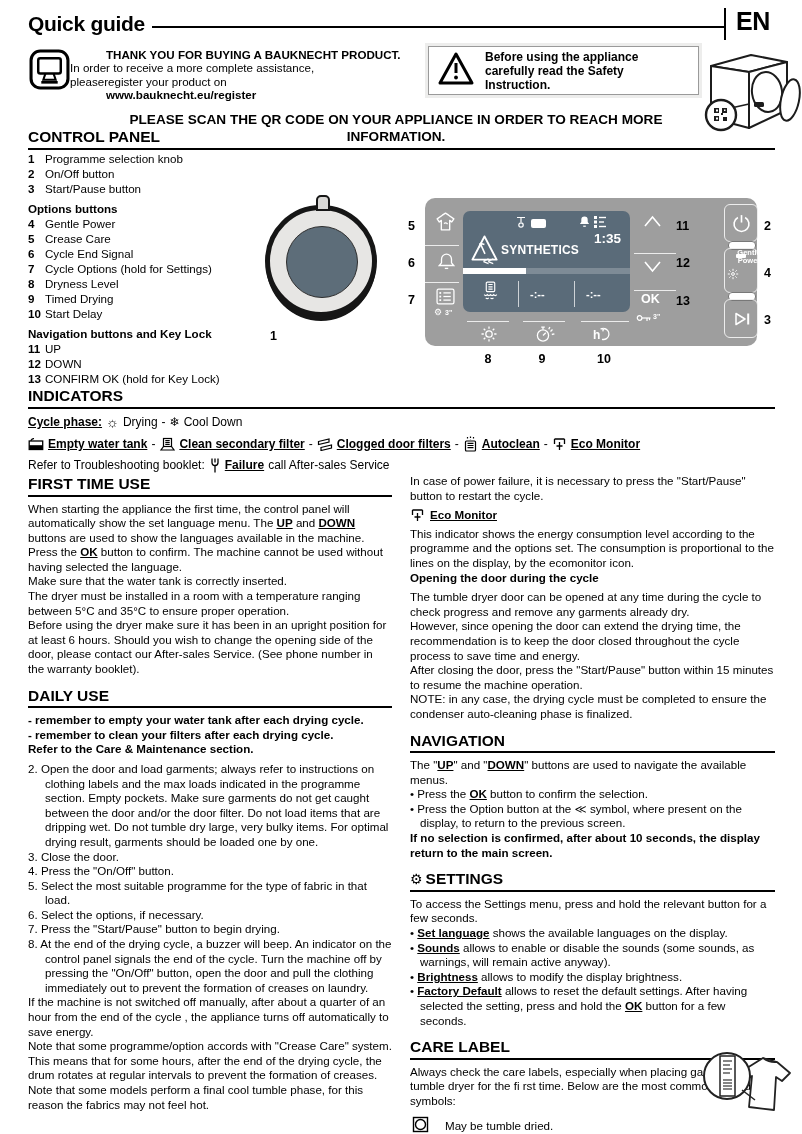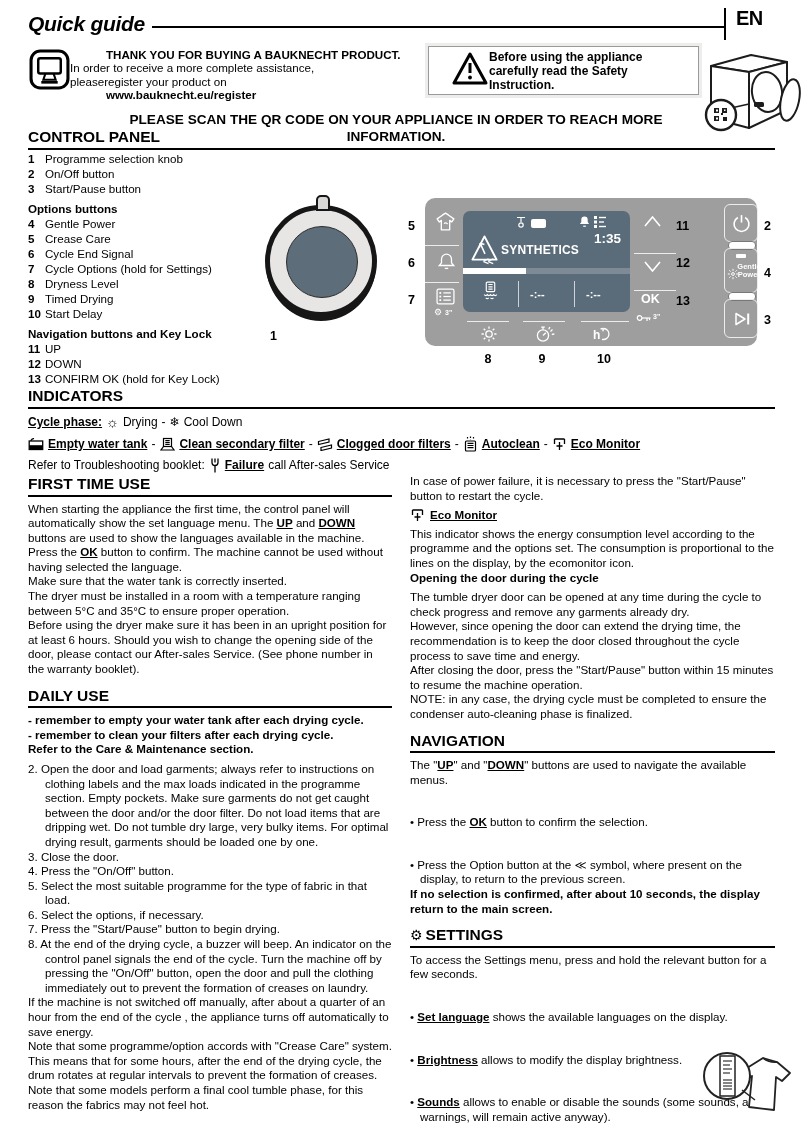--- a/index.html
+++ b/index.html
@@ -1,30 +1,30 @@
 <!DOCTYPE html>
 <html><head>
 <meta charset="utf-8">
 <style>
   html,body{margin:0;padding:0;}
   body{width:802px;height:1134px;position:relative;background:#fff;color:#000;
        font-family:"Liberation Sans",sans-serif;font-size:11.6px;line-height:1.26;overflow:hidden;}
   .abs{position:absolute;}
   b{font-weight:bold;text-decoration:underline;}
   
-  .qg-title{left:28px;top:11px;font-size:21px;font-weight:bold;font-style:italic;letter-spacing:-.3px;}
+  .qg-title{left:28px;top:11px;font-size:21px;font-weight:bold;letter-spacing:-.3px;}
   .qg-rule{left:152px;top:26px;width:572px;height:0;border-top:2px solid #000;}
   .en-bar{left:724px;top:8px;width:2px;height:32px;background:#000;}
-  .en-label{left:736px;top:6px;font-size:20px;font-weight:bold;letter-spacing:-.5px;}
+  .en-label{left:736px;top:6px;font-size:25px;font-weight:bold;letter-spacing:-.5px;}
   
   .reg-icon{left:29px;top:49px;}
   .reg-text{left:70px;top:48px;width:340px;font-size:11.6px;line-height:13.4px;}
   
   .safety{left:428px;top:46px;width:271px;height:49px;background:#fff;border:1px solid #9a9a9a;
-          box-shadow:0 0 0 3px #ededec;display:flex;align-items:center;padding:0 22px;box-sizing:border-box;}
+          box-shadow:0 0 0 3px #ededec;display:flex;align-items:center;gap:10px;padding:0 8px;box-sizing:border-box;}
   .safety-text{font-weight:bold;font-size:12px;line-height:14px;width:200px;}
   
   .scan{left:90px;top:111px;width:612px;text-align:center;font-weight:bold;font-size:13.6px;}
   
   .sec-full{left:28px;width:747px;font-size:15.5px;font-weight:bold;border-bottom:2px solid #000;padding-bottom:1px;}
   .sec{font-size:15.5px;font-weight:bold;border-bottom:2px solid #000;padding-bottom:1px;margin:9px 0 5px 0;}
   .sec.first{margin-top:0;}
   
   .cp-list{left:28px;top:151px;width:270px;}
   .cp-item{line-height:15px;}
@@ -47,35 +47,35 @@
   .d-back{position:absolute;left:20px;top:45px;color:#fff;font-weight:bold;font-size:10px;letter-spacing:-1px;}
   .d-strip{position:absolute;left:0;top:57px;width:100%;height:6px;background:rgba(255,255,255,.22);}
   .d-strip-fill{width:63px;height:6px;background:#fff;}
   .d-vline{position:absolute;top:70px;width:1px;height:26px;background:rgba(255,255,255,.7);}
   .d-val{position:absolute;color:#fff;font-weight:bold;font-size:11px;top:77px;}
   .p-ok{position:absolute;left:216px;top:94px;color:#fff;font-weight:bold;font-size:12.5px;}
   .p-tiny{position:absolute;color:#fff;font-size:7px;font-weight:bold;}
   .btn{position:absolute;left:299px;width:34px;border:1px solid #ededed;border-radius:6px;box-sizing:border-box;}
   .pill{position:absolute;left:303px;width:26px;height:7px;background:#fff;border:1px solid #787878;border-radius:4px;}
   .led{position:absolute;left:50%;margin-left:-5px;top:5px;width:10px;height:4px;background:#fff;border-radius:1px;}
-  .gp-text{position:absolute;left:0;top:14px;width:100%;text-align:center;color:#fff;font-weight:bold;
+  .gp-text{position:absolute;left:0;top:0;width:100%;text-align:center;color:#fff;font-weight:bold;
            font-size:7.5px;line-height:8px;}
   .callout{position:absolute;font-weight:bold;font-size:12.5px;}
   
   .ind-block{left:28px;top:386px;width:747px;}
   .ind-line{margin-top:5px;display:flex;align-items:center;flex-wrap:wrap;gap:4px;font-size:12px;}
   .ind-line svg{vertical-align:middle;}
   
   .col{position:absolute;top:474px;}
   .col-l{left:28px;width:364px;}
   .col-r{left:410px;width:365px;}
   .col p{margin:0;}
   .bold{font-weight:bold;margin-left:36px;}
   .step{padding-left:17px;text-indent:-17px;}
-  .bullet{padding-left:10px;text-indent:-10px;margin-top:28px;}
+  .bullet{padding-left:10px;text-indent:-10px;}
   .gap{margin-top:5px;}
   .eco-row{display:flex;align-items:flex-start;gap:5px;margin-top:5px;}
   .care-row{display:flex;align-items:center;gap:16px;margin:8px 0 0 2px;}
   .gear-glyph{font-size:14px;font-weight:normal;margin-right:3px;}
 </style>
 </head>
 <body>
 
 <div class="abs qg-title">Quick guide</div>
 <div class="abs qg-rule"></div>
@@ -470,22 +470,22 @@
 
   <div class="sec">NAVIGATION</div>
   <p><span>The "</span><b>UP</b><span>" and "</span><b>DOWN</b><span>" buttons are used to navigate the available menus.</span></p>
   <div class="bullet"><span>• Press the </span><b>OK</b><span> button to confirm the selection.</span></div>
   <div class="bullet"><span>• Press the Option button at the ≪ symbol, where present on the display, to return to the previous screen.</span></div>
   <p class="bold">If no selection is confirmed, after about 10 seconds, the display return to the main screen.</p>
 
   <div class="sec"><span class="gear-glyph">⚙</span><span>SETTINGS</span></div>
   <p>To access the Settings menu, press and hold the relevant button for a few seconds.</p>
   <div class="bullet"><span>• </span><b>Set language</b><span> shows the available languages on the display.</span></div>
+  <div class="bullet"><span>• </span><b>Sounds</b><span> allows to enable or disable the sounds (some sounds, as warnings, will remain active anyway).</span></div>
   <div class="bullet"><span>• </span><b>Brightness</b><span> allows to modify the display brightness.</span></div>
-  <div class="bullet"><span>• </span><b>Sounds</b><span> allows to enable or disable the sounds (some sounds, as warnings, will remain active anyway).</span></div>
   <div class="bullet"><span>• </span><b>Factory Default</b><span> allows to reset the default settings. After having selected the setting, press and hold the </span><b>OK</b><span> button for a few seconds.</span></div>
 
   <div class="sec">CARE LABEL</div>
   <p>Always check the care labels, especially when placing garments in the tumble dryer for the fi rst time. Below are the most commonly used symbols:</p>
   <div class="care-row">
     <span><svg width="17" height="17" viewBox="0 0 17 17">
           <g fill="none" stroke="#000" stroke-width="1.4">
             <rect x="1.5" y="1.5" width="14" height="14"></rect>
             <circle cx="8.5" cy="8.5" r="5"></circle>
           </g>

